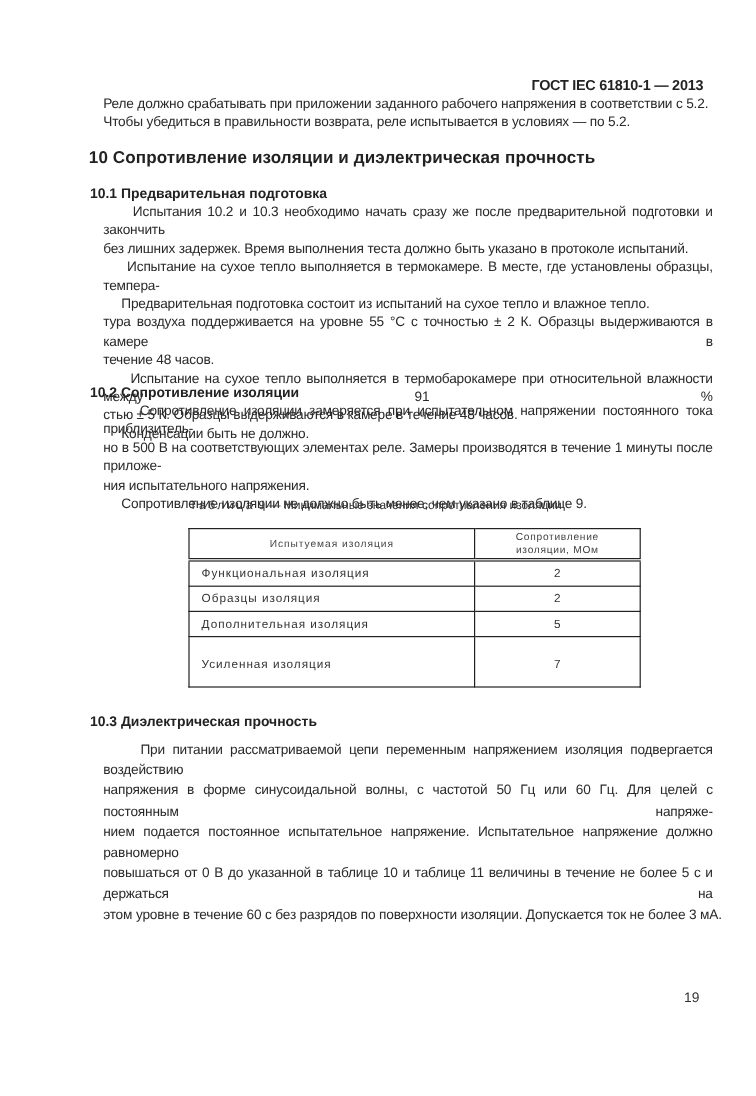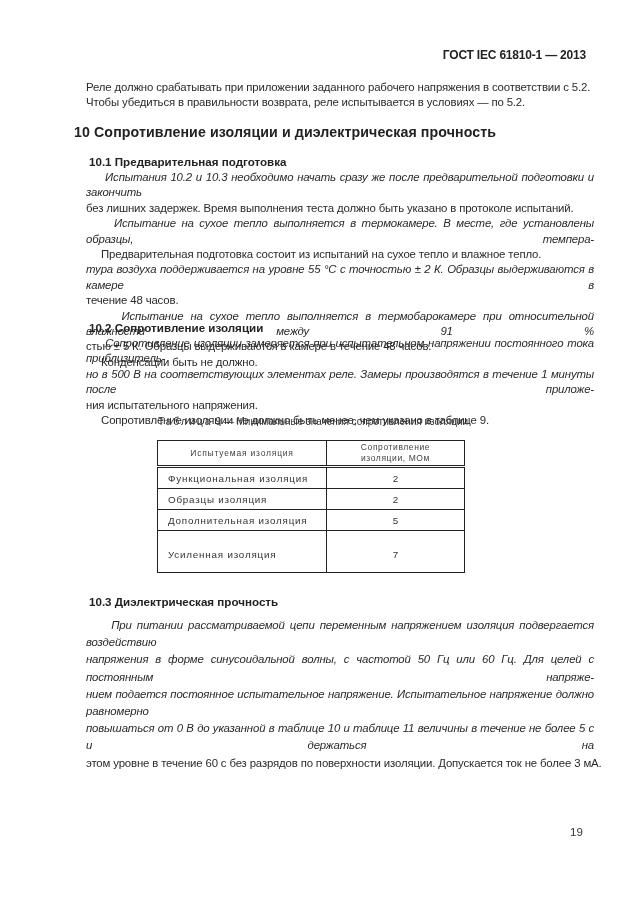--- a/index.html
+++ b/index.html
@@ -1,26 +1,26 @@
 <!DOCTYPE html>
 <html><head>
 <meta charset="utf-8">
 <style>
   html, body { margin: 0; padding: 0; background: #ffffff; }
   body { width: 630px; height: 913px; position: relative; overflow: hidden;
          font-family: "Liberation Sans", sans-serif; color: #2a2a2a; }
-  .hdr { position: absolute; top: 48px; right: 44px; font-size: 12px; font-weight: bold; color: #222; letter-spacing: -0.2px; }
+  .hdr { position: absolute; top: 64px; right: 44px; font-size: 12px; font-weight: bold; color: #222; letter-spacing: -0.2px; }
   .p { position: absolute; left: 86px; width: 508px; font-size: 11.4px; line-height: 15.4px; text-align: justify; letter-spacing: -0.15px; }
   .line { display: block; white-space: nowrap; }
-  .line.j { text-align: justify; text-align-last: justify; white-space: normal; font-style: italic; }
+  .line.j { text-align: justify; text-align-last: justify; white-space: normal; }
   .h1 { position: absolute; left: 74px; top: 124px; font-size: 14.2px; font-weight: bold; color: #222; letter-spacing: 0.1px; }
-  .h2 { position: absolute; left: 75px; font-size: 11.6px; font-weight: bold; color: #222; margin-left: 14px; }
+  .h2 { position: absolute; left: 75px; font-size: 11.6px; font-weight: bold; color: #222; }
   .cap { position: absolute; left: 158px; top: 416px; font-size: 10px; color: #333; }
   .cap .sp { letter-spacing: 2.2px; }
-  table.t { position: absolute; left: 157px; top: 440px; width: 308px; border-collapse: collapse; font-size: 9.8px; color: #333; }
+  table.t { position: absolute; left: 157px; top: 440px; width: 377px; border-collapse: collapse; font-size: 9.8px; color: #333; }
   table.t td { border: 1.3px solid #222; padding: 0 10px; height: 20px; }
   table.t td.c2 { text-align: center; width: 117px; }
   table.t thead td { height: 24px; font-size: 8.5px; letter-spacing: 0.6px; color: #444; text-align: center; line-height: 11px; border-bottom: 3px double #222; }
   table.t td.c1 { letter-spacing: 0.8px; }
   table.t tr.last td { height: 23px; vertical-align: top; padding-top: 18px; }
   .pg { position: absolute; left: 570px; top: 826px; font-size: 11.5px; color: #333; }
 </style>
 </head>
 <body>
 

